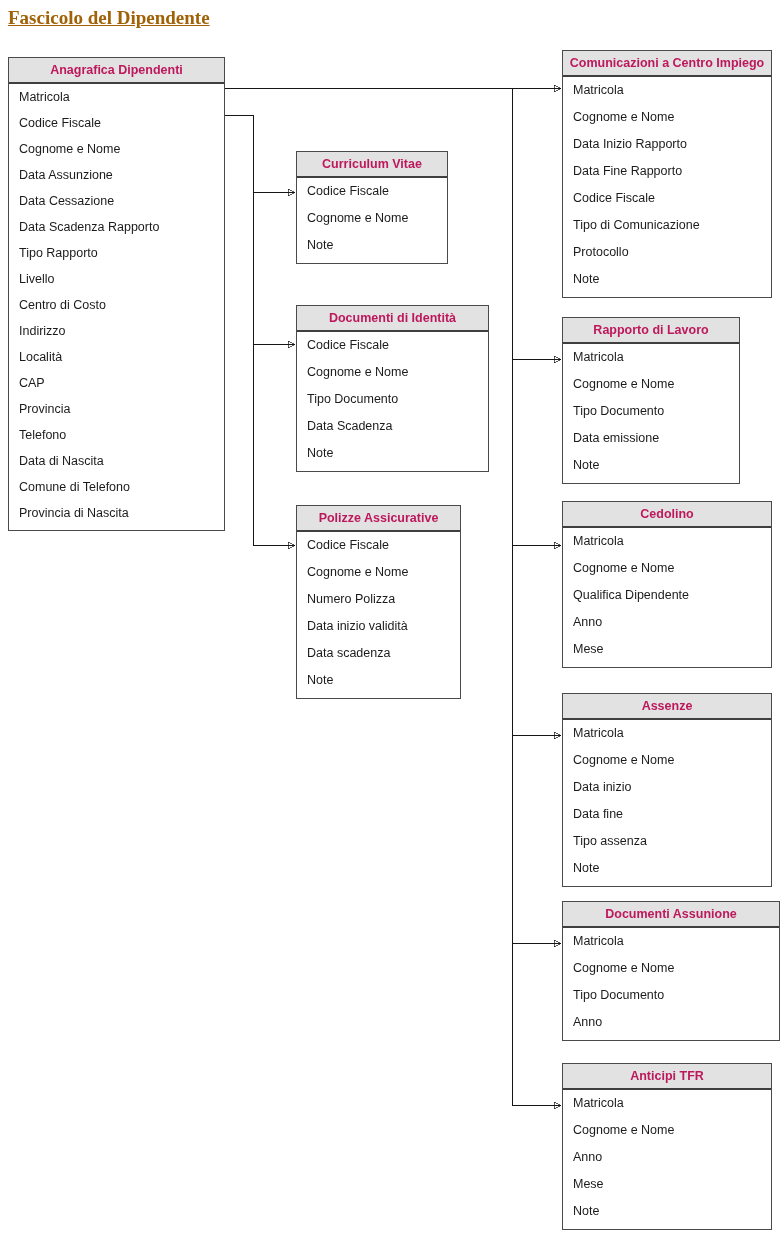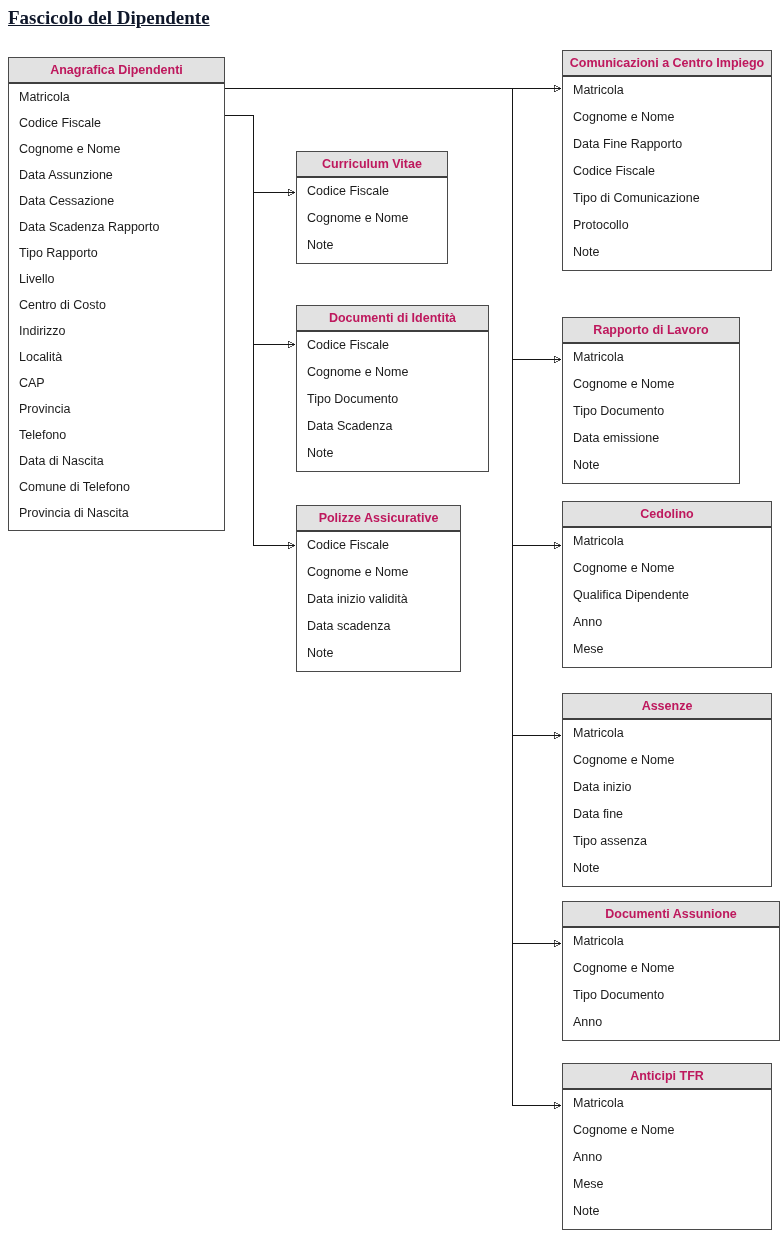--- a/index.html
+++ b/index.html
@@ -9,21 +9,21 @@
     background:#ffffff;
     font-family:"Liberation Sans","DejaVu Sans",sans-serif;
     color:#1b1b1b;
     overflow:hidden;
   }
   .diagram-title{
     position:absolute;left:8px;top:7px;
     font-family:"Liberation Serif","DejaVu Serif",serif;
     font-size:19px;font-weight:bold;
     text-decoration:underline;
-    color:#0f172a;
+    color:#a16207;
     white-space:nowrap;
   }
   .entity{
     position:absolute;
     box-sizing:border-box;
     background:#ffffff;
     border:1px solid #4a4a4a;
     padding-bottom:4px;
     --row-h:27px;
   }
@@ -129,31 +129,33 @@
         <div class="field-row">Data Scadenza</div>
         <div class="field-row">Note</div>
       </div>
   </div>
 
   <div class="entity" style="left:296px;top:505px;width:165px;">
     <div class="entity-header">Polizze Assicurative</div>
     <div class="entity-fields">
         <div class="field-row">Codice Fiscale</div>
         <div class="field-row">Cognome e Nome</div>
+        <div class="field-row">Numero Polizza</div>
         <div class="field-row">Data inizio validità</div>
         <div class="field-row">Data scadenza</div>
         <div class="field-row">Note</div>
       </div>
   </div>
 
   <div class="entity" style="left:562px;top:50px;width:210px;">
     <div class="entity-header">Comunicazioni a Centro Impiego</div>
     <div class="entity-fields">
         <div class="field-row">Matricola</div>
         <div class="field-row">Cognome e Nome</div>
+        <div class="field-row">Data Inizio Rapporto</div>
         <div class="field-row">Data Fine Rapporto</div>
         <div class="field-row">Codice Fiscale</div>
         <div class="field-row">Tipo di Comunicazione</div>
         <div class="field-row">Protocollo</div>
         <div class="field-row">Note</div>
       </div>
   </div>
 
   <div class="entity" style="left:562px;top:317px;width:178px;">
     <div class="entity-header">Rapporto di Lavoro</div>

